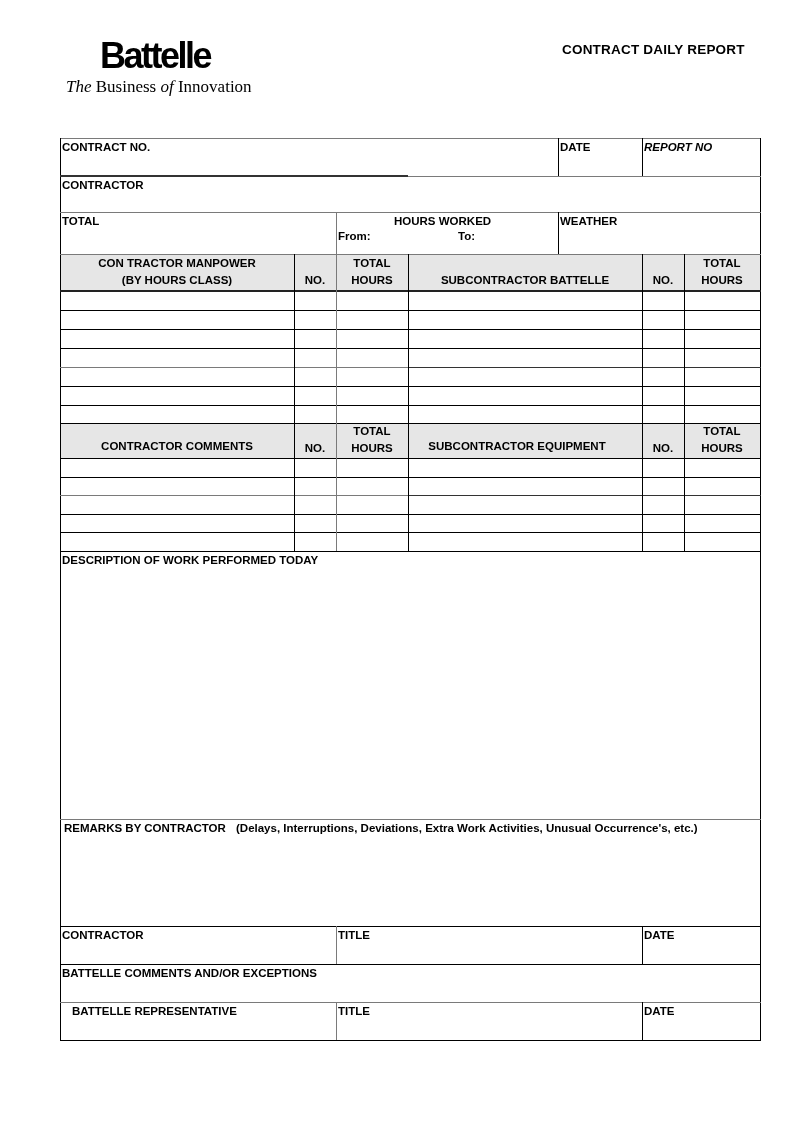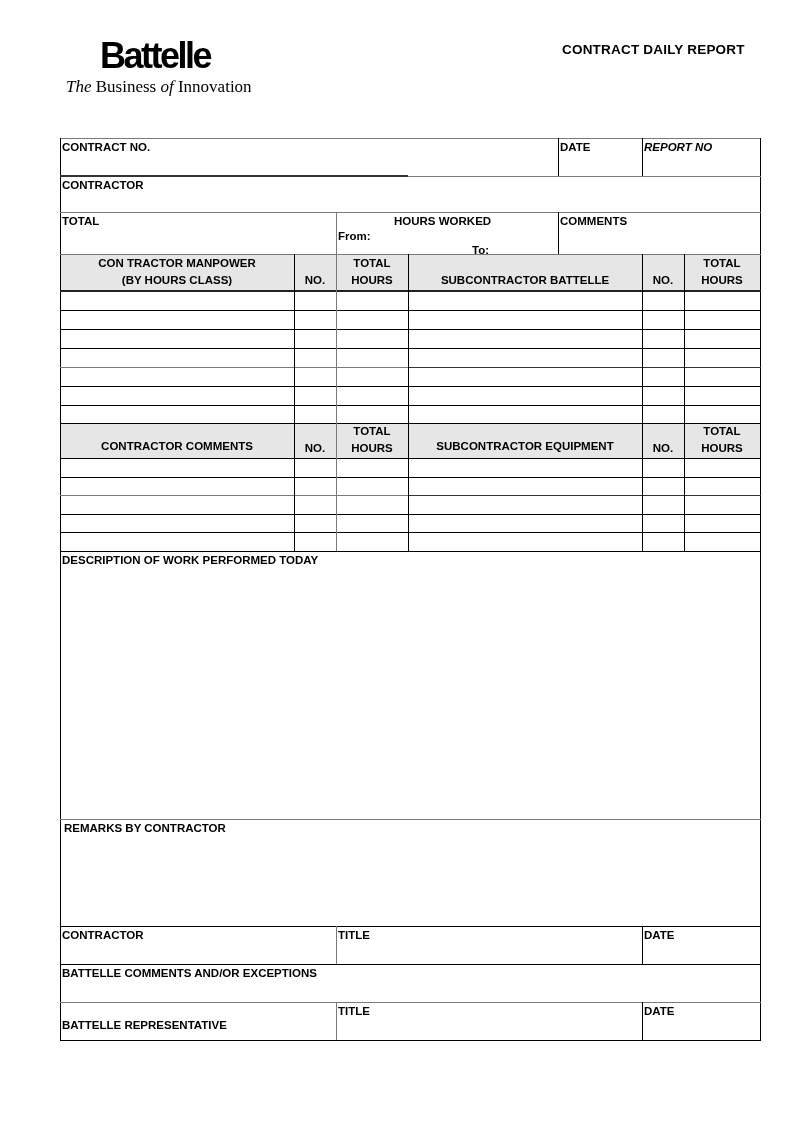--- a/index.html
+++ b/index.html
@@ -63,25 +63,25 @@
   </div>
   <div class="hl g" style="left:0;top:74px;width:701px;"></div>
 
   <div class="cell" style="left:0;top:74px;width:276px;height:42px;">
     <div class="lbl" style="left:2px;top:3px;">TOTAL</div>
   </div>
   <div class="vl g" style="left:276px;top:74px;height:42px;"></div>
   <div class="cell" style="left:276px;top:74px;width:222px;height:42px;">
     <div class="lbl" style="left:58px;top:3px;">HOURS WORKED</div>
     <div class="lbl" style="left:2px;top:18px;">From:</div>
-    <div class="lbl" style="left:136px;top:18px;margin-top:14px;">To:</div>
+    <div class="lbl" style="left:122px;top:18px;">To:</div>
   </div>
   <div class="vl" style="left:498px;top:74px;height:42px;"></div>
   <div class="cell" style="left:498px;top:74px;width:202px;height:42px;">
-    <div class="lbl" style="left:2px;top:3px;">COMMENTS</div>
+    <div class="lbl" style="left:2px;top:3px;">WEATHER</div>
   </div>
   <div class="hl g" style="left:0;top:116px;width:701px;"></div>
 
   <div class="lbl ctr" style="left:0;top:119px;width:234px;">
     <div>CON TRACTOR MANPOWER</div>
     <div style="margin-top:4px;">(BY HOURS CLASS)</div>
   </div>
   <div class="lbl ctr" style="left:234px;top:136px;width:42px;">NO.</div>
   <div class="lbl ctr" style="left:276px;top:119px;width:72px;">
     <div>TOTAL</div>
@@ -105,21 +105,21 @@
   <div class="hl" style="left:0;top:285px;width:701px;"></div>
 
   <div class="cell" style="left:0;top:154px;width:700px;height:131px;"></div>
 
   <div class="lbl ctr" style="left:0;top:302px;width:234px;">CONTRACTOR COMMENTS</div>
   <div class="lbl ctr" style="left:234px;top:304px;width:42px;">NO.</div>
   <div class="lbl ctr" style="left:276px;top:287px;width:72px;">
     <div>TOTAL</div>
     <div style="margin-top:4px;">HOURS</div>
   </div>
-  <div class="lbl ctr" style="left:348px;top:302px;width:234px;">SUBCONTRACTOR EQUIPMENT</div>
+  <div class="lbl ctr" style="left:340px;top:302px;width:234px;">SUBCONTRACTOR EQUIPMENT</div>
   <div class="lbl ctr" style="left:582px;top:304px;width:42px;">NO.</div>
   <div class="lbl ctr" style="left:624px;top:287px;width:76px;">
     <div>TOTAL</div>
     <div style="margin-top:4px;">HOURS</div>
   </div>
   <div class="hl" style="left:0;top:320px;width:701px;"></div>
 
   <div class="hl" style="left:0;top:339px;width:701px;"></div>
   <div class="hl g" style="left:0;top:357px;width:348px;"></div>
     <div class="hl" style="left:348px;top:357px;width:353px;border-top-color:#333;"></div>
@@ -135,20 +135,21 @@
   <div class="vl" style="left:582px;top:116px;height:297px;"></div>
   <div class="vl" style="left:624px;top:116px;height:297px;"></div>
 
   <div class="cell" style="left:0;top:413px;width:700px;height:268px;">
     <div class="lbl" style="left:2px;top:3px;">DESCRIPTION OF WORK PERFORMED TODAY</div>
   </div>
   <div class="hl g" style="left:0;top:681px;width:701px;"></div>
 
   <div class="cell" style="left:0;top:681px;width:700px;height:107px;">
     <div class="lbl" style="left:4px;top:3px;">REMARKS BY CONTRACTOR</div>
+    <div class="lbl" style="left:176px;top:3px;">(Delays, Interruptions, Deviations, Extra Work Activities, Unusual Occurrence's, etc.)</div>
   </div>
   <div class="hl" style="left:0;top:788px;width:701px;"></div>
 
   <div class="cell" style="left:0;top:788px;width:276px;height:38px;">
     <div class="lbl" style="left:2px;top:3px;">CONTRACTOR</div>
   </div>
   <div class="vl g" style="left:276px;top:788px;height:38px;"></div>
   <div class="cell" style="left:276px;top:788px;width:306px;height:38px;">
     <div class="lbl" style="left:2px;top:3px;">TITLE</div>
   </div>
@@ -157,21 +158,21 @@
     <div class="lbl" style="left:2px;top:3px;">DATE</div>
   </div>
   <div class="hl" style="left:0;top:826px;width:701px;"></div>
 
   <div class="cell" style="left:0;top:826px;width:700px;height:38px;">
     <div class="lbl" style="left:2px;top:3px;">BATTELLE COMMENTS  AND/OR EXCEPTIONS</div>
   </div>
   <div class="hl g" style="left:0;top:864px;width:701px;"></div>
 
   <div class="cell" style="left:0;top:864px;width:276px;height:38px;">
-    <div class="lbl" style="left:2px;top:3px;margin-top:14px;">BATTELLE REPRESENTATIVE</div>
+    <div class="lbl" style="left:12px;top:3px;">BATTELLE REPRESENTATIVE</div>
   </div>
   <div class="vl g" style="left:276px;top:864px;height:38px;"></div>
   <div class="cell" style="left:276px;top:864px;width:306px;height:38px;">
     <div class="lbl" style="left:2px;top:3px;">TITLE</div>
   </div>
   <div class="vl" style="left:582px;top:864px;height:38px;"></div>
   <div class="cell" style="left:582px;top:864px;width:118px;height:38px;">
     <div class="lbl" style="left:2px;top:3px;">DATE</div>
   </div>
 </div>

